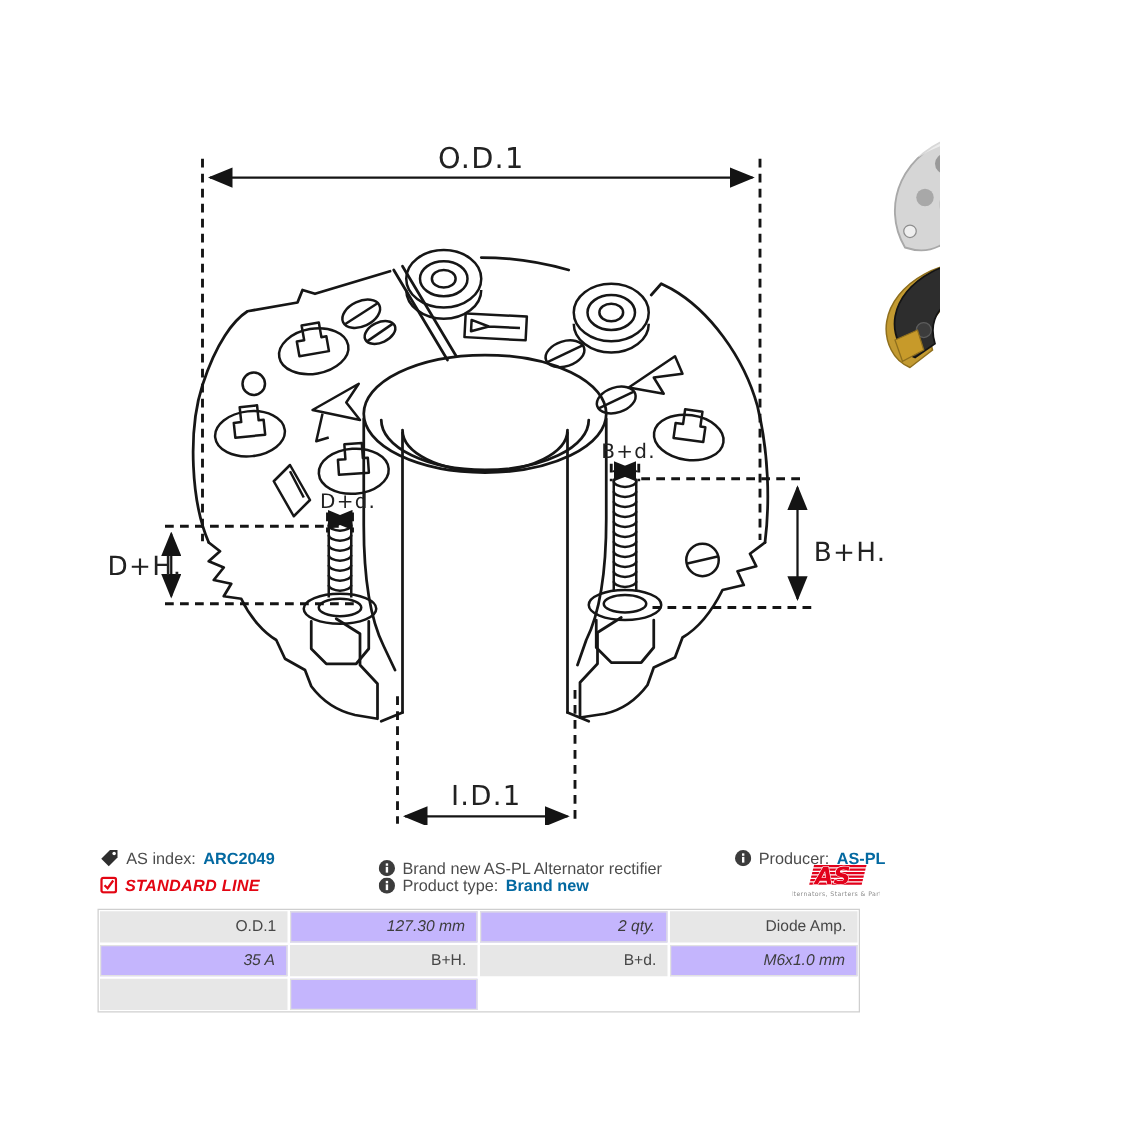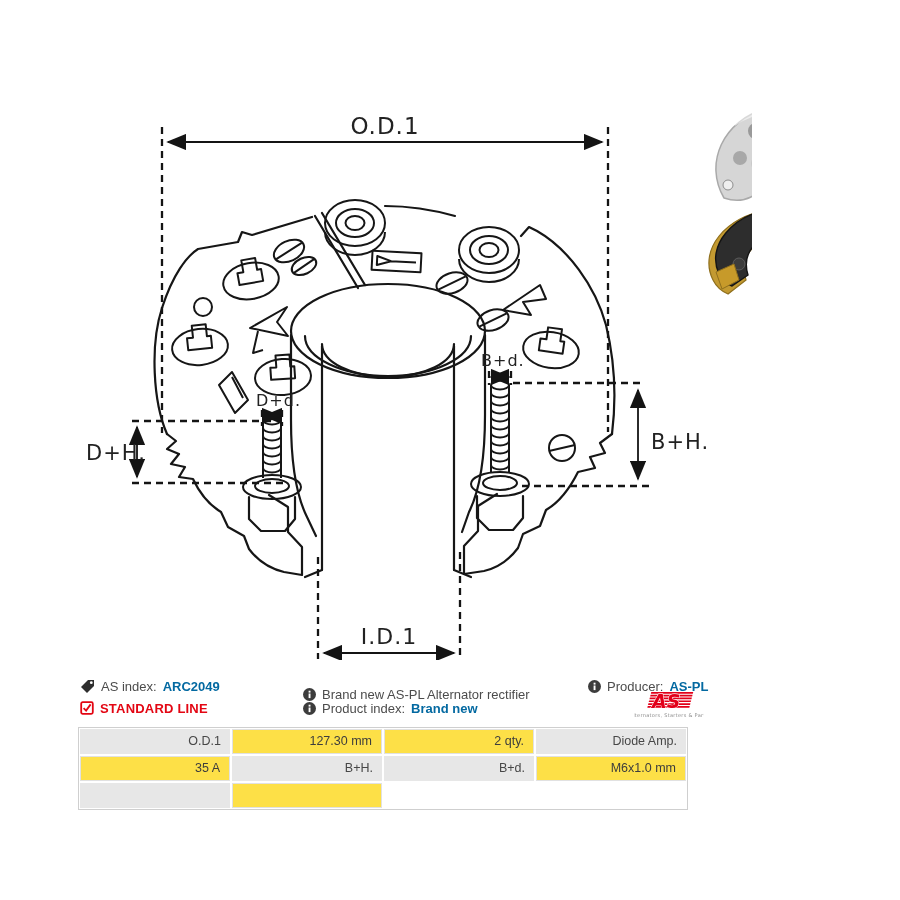--- a/index.html
+++ b/index.html
@@ -7,30 +7,30 @@
           font-family:"Liberation Sans", sans-serif;}
   .abs{position:absolute;}
   
   #drawing{left:0;top:0;width:900px;height:660px;}
   
   .photo{background:transparent;}
   
   .info-line{position:absolute;display:flex;align-items:center;gap:6px;
              font-size:13px;color:#4c4c4c;white-space:nowrap;height:16px;text-align:center;}
   .info-line b{color:#0369a1;font-weight:bold;}
-  .std-line{color:#e30613;font-weight:bold;letter-spacing:.2px;}
+  .std-line{color:#e30613;font-weight:bold;letter-spacing:.2px;font-style:italic;}
   .icn{flex:0 0 auto;display:inline-block;}
   
   .spec-table{position:absolute;left:78px;top:727px;display:grid;
               grid-template-columns:150px 150px 150px 150px;gap:2px;
               background:#fff;border:1px solid #cfcfcf;padding:1px;}
   .spec-cell{height:25px;line-height:25px;font-size:12.5px;text-align:right;
              padding-right:9px;color:#474747;}
   .spec-lbl{background:#e7e7e7;}
-  .spec-val{background:#fde047;border:1px solid #e1e1e1;height:23px;line-height:23px;color:#3d3d3d;}
+  .spec-val{background:#c4b5fd;border:1px solid #e1e1e1;height:23px;line-height:23px;color:#3d3d3d;font-style:italic;}
   
   .logo-wrap{position:absolute;left:634px;top:689px;width:70px;height:40px;}
 </style>
 </head>
 <body>
 
 <div class="canvas">
 
   <svg id="drawing" class="abs" viewBox="0 0 900 660" xmlns="http://www.w3.org/2000/svg">
     <defs>
@@ -231,21 +231,21 @@
     </svg>
     <span>Brand new AS-PL Alternator rectifier</span>
   </div>
 
   <div class="info-line" style="left:303px;top:700px">
     <svg class="icn" width="13" height="13" viewBox="0 0 13 13">
       <circle cx="6.5" cy="6.5" r="6.5" fill="#3c3c3c"></circle>
       <rect x="5.6" y="2.7" width="1.9" height="1.9" fill="#fff"></rect>
       <rect x="5.6" y="5.5" width="1.9" height="4.6" fill="#fff"></rect>
     </svg>
-    <span>Product index:</span>
+    <span>Product type:</span>
     <b>Brand new</b>
   </div>
 
   <div class="info-line" style="left:588px;top:678px">
     <svg class="icn" width="13" height="13" viewBox="0 0 13 13">
       <circle cx="6.5" cy="6.5" r="6.5" fill="#3c3c3c"></circle>
       <rect x="5.6" y="2.7" width="1.9" height="1.9" fill="#fff"></rect>
       <rect x="5.6" y="5.5" width="1.9" height="4.6" fill="#fff"></rect>
     </svg>
     <span>Producer:</span>

